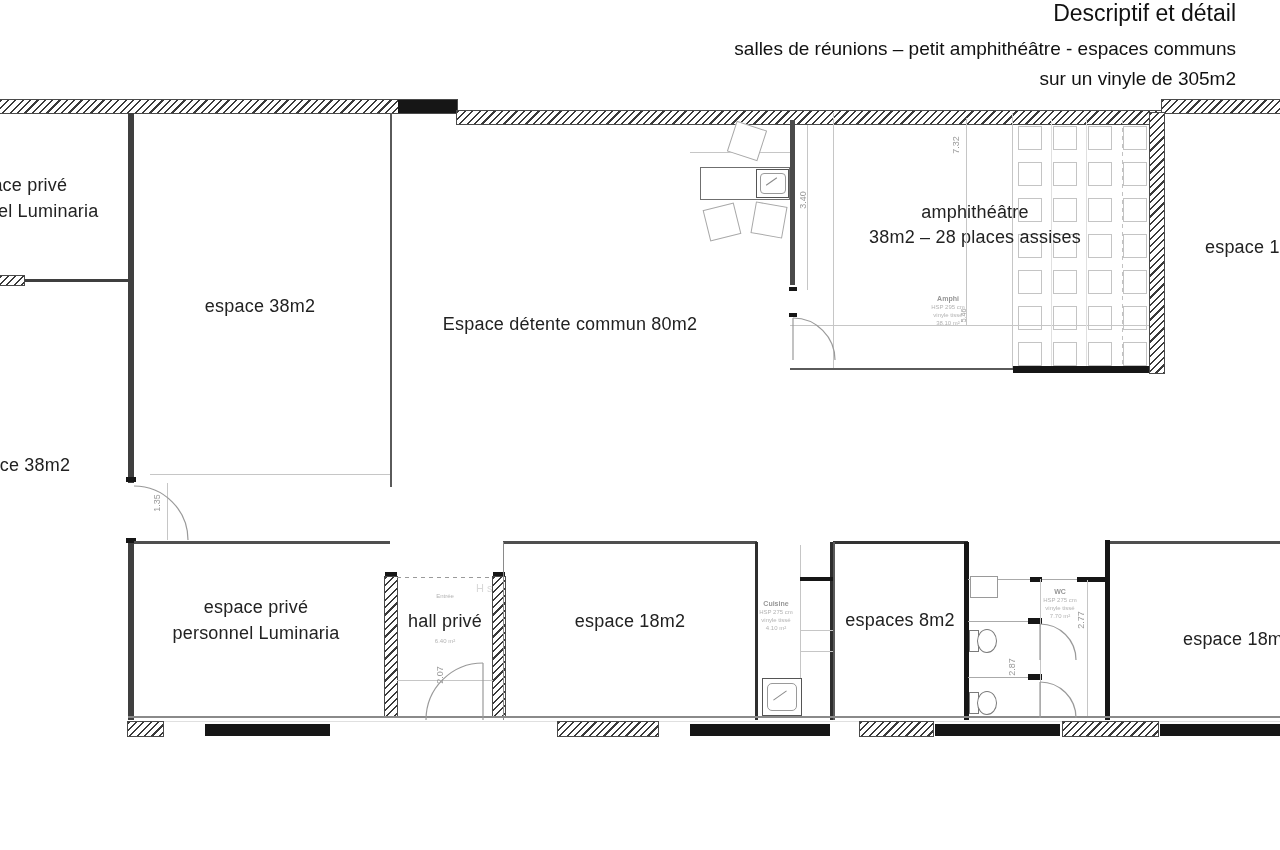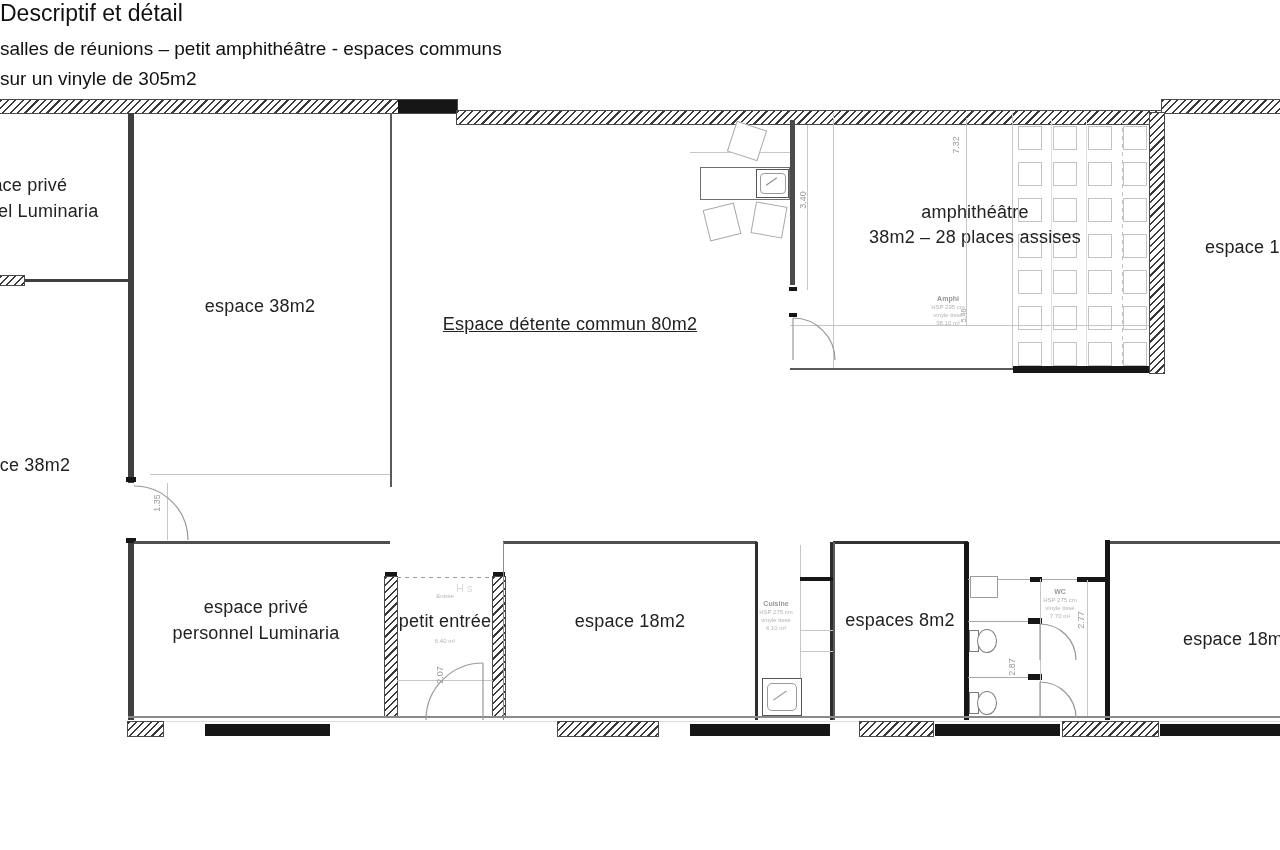--- a/index.html
+++ b/index.html
@@ -11,21 +11,21 @@
          outline:1px solid #4a4a4a;background-color:#fff;}
   .wblk{position:absolute;background:#161616;}
   .wall{position:absolute;background:#3f3f3f;}
   .lineh{position:absolute;background:#8a8a8a;height:1px;}
   .linev{position:absolute;background:#8a8a8a;width:1px;}
   .lite{background:#c6c6c6;}
   .xlite{background:#e0e0e0;}
   .dashh{position:absolute;height:1px;background:repeating-linear-gradient(90deg,#9a9a9a 0 4px,transparent 4px 8px);}
   .dashv{position:absolute;width:1px;background:repeating-linear-gradient(180deg,#c2c2c2 0 4px,transparent 4px 8px);}
   
-  .ttl{position:absolute;text-align:left;color:#111;}
+  .ttl{position:absolute;text-align:right;color:#111;}
   .lbl{position:absolute;font-size:18px;color:#222;text-align:center;letter-spacing:.2px;white-space:nowrap;}
   .lbl.left{text-align:left;}
   .tiny{position:absolute;text-align:center;color:#b3b3b3;font-size:6px;line-height:8px;white-space:nowrap;}
   .tiny .tn{font-size:7px;color:#969696;font-weight:bold;}
   .dim{position:absolute;color:#9a9a9a;font-size:9px;white-space:nowrap;transform:rotate(-90deg);transform-origin:center;}
   .faint{position:absolute;color:#d8d8d8;font-size:11px;white-space:nowrap;}
   
   .chair{position:absolute;width:30px;height:30px;border:1.5px solid #a8a8a8;background:#fff;}
   .box{position:absolute;border:1.5px solid #6f6f6f;background:#fff;}
   .boxl{position:absolute;border:1px solid #9a9a9a;background:#fff;}
@@ -57,22 +57,22 @@
 <div class="lineh lite" style="left:150px;top:474px;width:240px;"></div>
 <div class="wall" style="left:134px;top:541px;width:256px;height:3px;background:#4f4f4f;"></div>
 <div class="linev lite" style="left:167px;top:483px;height:57px;"></div>
 
 <div class="lbl" style="left:-85px;top:175px;width:200px;">espace privé</div>
 <div class="lbl" style="left:-85px;top:201px;width:200px;">personnel Luminaria</div>
 <div class="lbl" style="left:150px;top:296px;width:220px;">espace 38m2</div>
 <div class="lbl" style="left:-60px;top:455px;width:150px;">espace 38m2</div>
 <div class="dim" style="left:148px;top:498px;">1.35</div>
 
-<div class="lbl" style="left:440px;top:314px;width:260px;text-decoration:underline;">Espace détente commun 80m2</div>
-<div class="faint" style="left:456px;top:582px;">H s</div>
+<div class="lbl" style="left:440px;top:314px;width:260px;">Espace détente commun 80m2</div>
+<div class="faint" style="left:476px;top:582px;">H s</div>
 
 <div class="lineh lite" style="left:690px;top:152px;width:100px;"></div>
 <div class="box" style="left:700px;top:167px;width:88px;height:31px;"></div>
 <div class="box" style="left:756px;top:169px;width:31px;height:27px;border-color:#555;"></div>
 <div class="boxl" style="left:760px;top:173px;width:24px;height:19px;border-radius:4px;"></div>
 <div class="abs" style="left:765px;top:181px;width:13px;height:1px;background:#8a8a8a;transform:rotate(-35deg);"></div>
 <div class="chair" style="left:731px;top:125px;transform:rotate(18deg);"></div>
 <div class="chair" style="left:706px;top:206px;transform:rotate(-14deg);"></div>
 <div class="chair" style="left:753px;top:204px;transform:rotate(10deg);"></div>
 
@@ -140,21 +140,21 @@
 
 <div class="lbl" style="left:156px;top:597px;width:200px;">espace privé</div>
 <div class="lbl" style="left:156px;top:623px;width:200px;">personnel Luminaria</div>
 
 <div class="wblk" style="left:385px;top:572px;width:12px;height:5px;"></div>
 <div class="wblk" style="left:493px;top:572px;width:12px;height:5px;"></div>
 <div class="hatch" style="left:385px;top:577px;width:12px;height:140px;"></div>
 <div class="hatch" style="left:493px;top:577px;width:12px;height:140px;"></div>
 <div class="dashh" style="left:397px;top:577px;width:96px;"></div>
 <div class="tiny" style="left:398px;top:592px;width:94px;">Entrée</div>
-<div class="lbl" style="left:393px;top:611px;width:104px;">petit entrée</div>
+<div class="lbl" style="left:393px;top:611px;width:104px;">hall privé</div>
 <div class="tiny" style="left:398px;top:637px;width:94px;">6.40 m²</div>
 <div class="lineh lite" style="left:397px;top:680px;width:96px;"></div>
 <div class="dim" style="left:431px;top:670px;">2.07</div>
 
 <div class="wall" style="left:503px;top:541px;width:254px;height:3px;background:#4f4f4f;"></div>
 <div class="linev" style="left:503px;top:542px;height:178px;"></div>
 <div class="wall" style="left:755px;top:542px;width:3px;height:178px;background:#2e2e2e;"></div>
 <div class="lbl" style="left:520px;top:611px;width:220px;">espace 18m2</div>
 
 <div class="wall" style="left:830px;top:542px;width:3px;height:178px;background:#2e2e2e;"></div>

